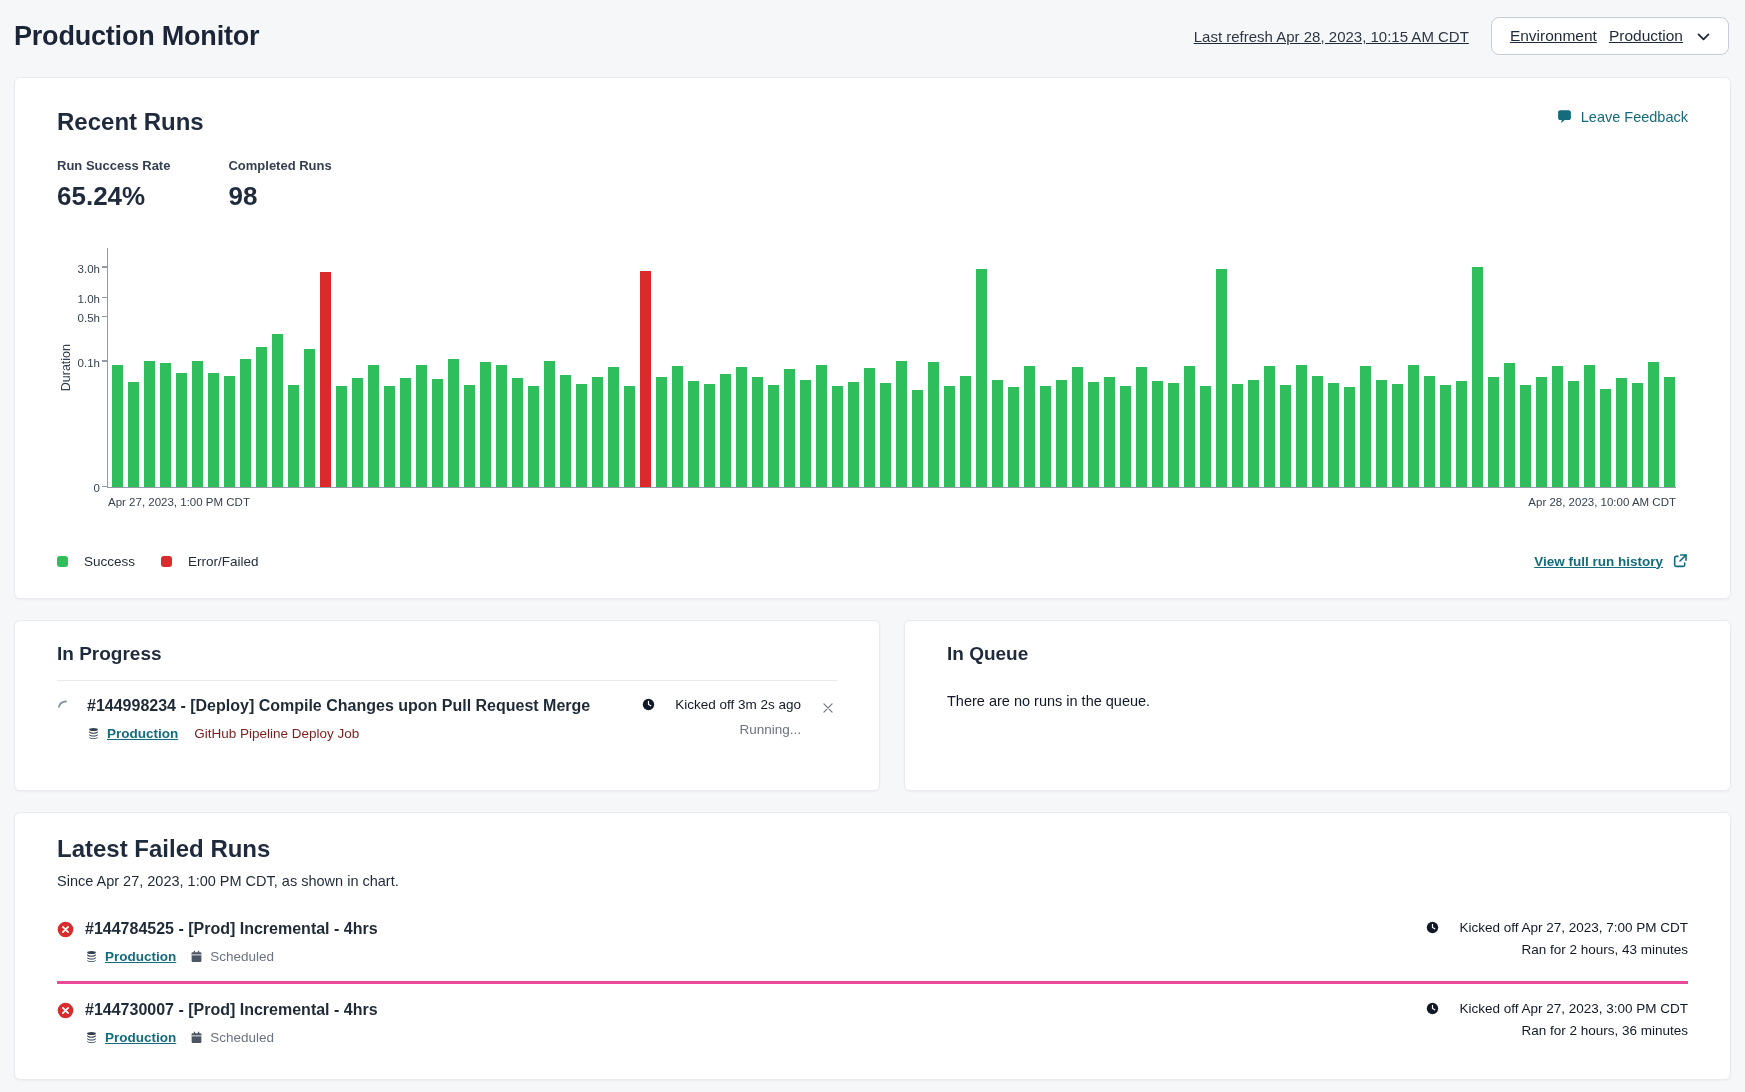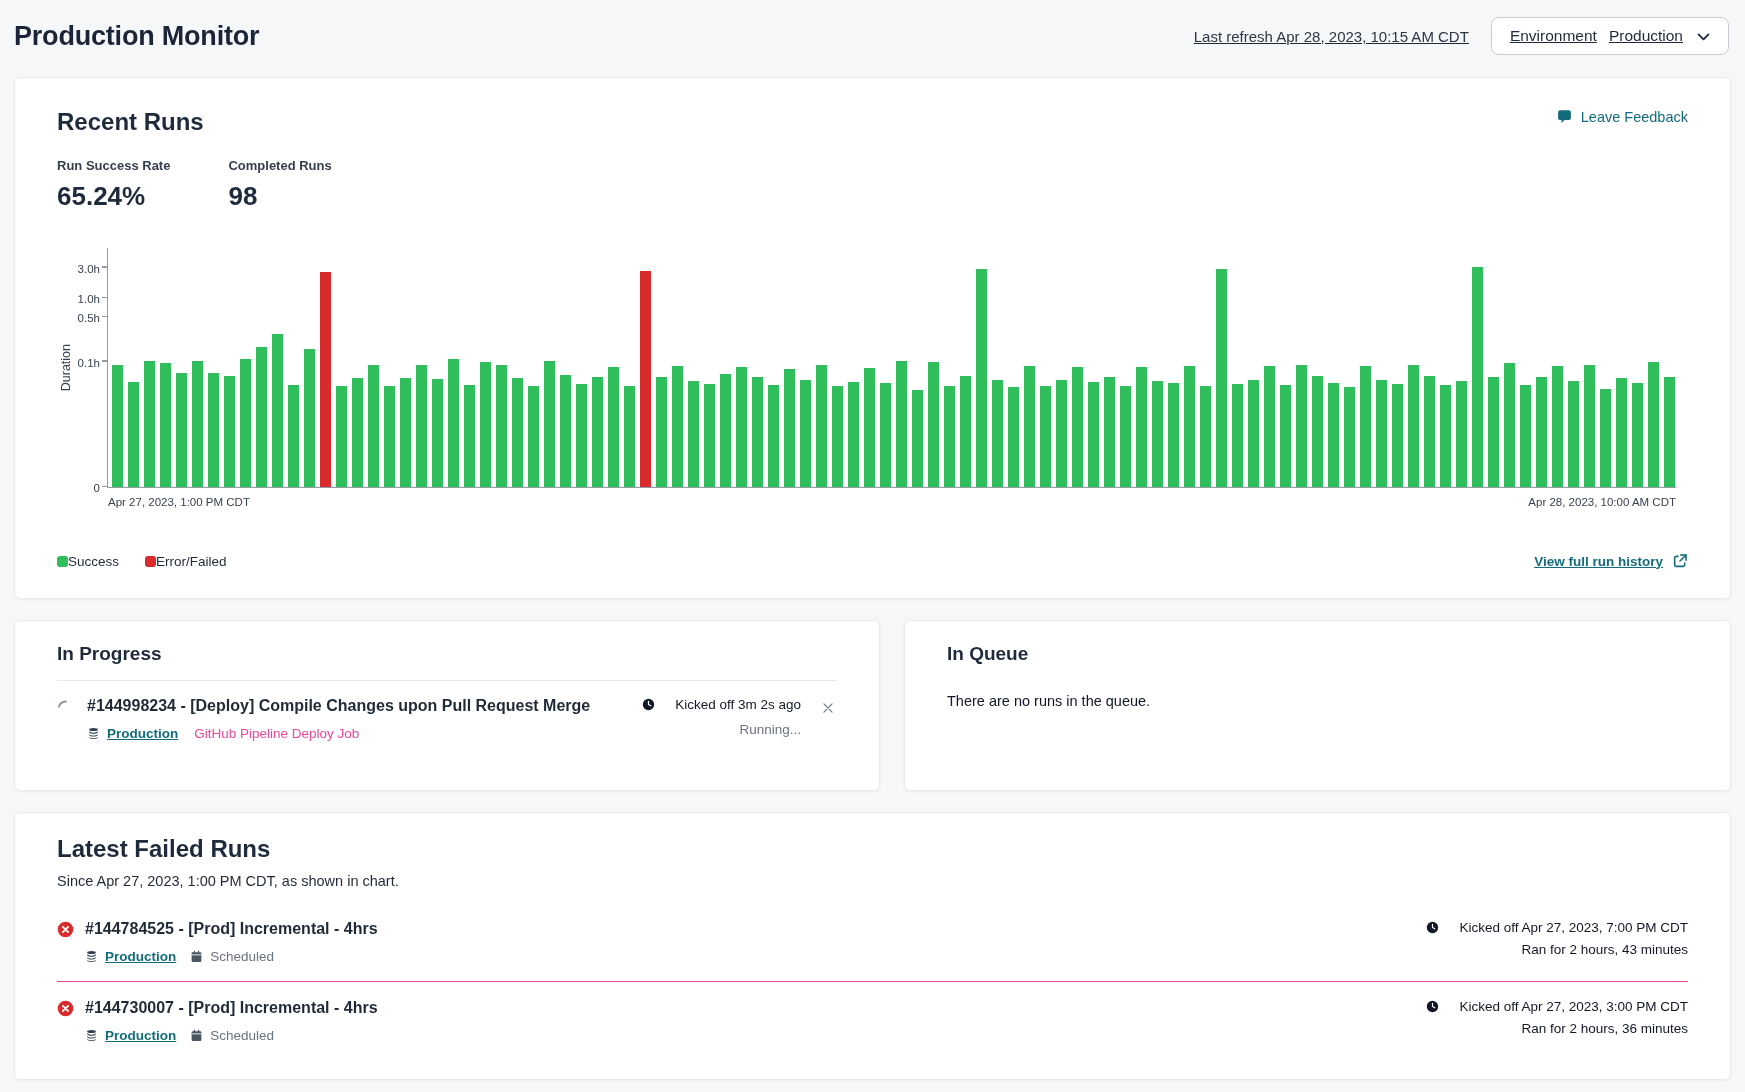--- a/index.html
+++ b/index.html
@@ -45,58 +45,58 @@
   .bar { width:11px; flex:none; }
   .ytick { position:absolute; left:0; width:0; }
   .ytick .mark { position:absolute; left:-6px; bottom:0; width:5px; height:1.5px; background:#939ca6; }
   .ytick .lbl { position:absolute; right:8px; bottom:-7px; font-size:11.5px; color:#374151; white-space:nowrap; }
   .xlabel { position:absolute; top:calc(100% + 9px); font-size:11.5px; color:#374151; white-space:nowrap; }
   .xlabel.start { left:0; }
   .xlabel.end { right:0; }
 
   .legend-row { display:flex; justify-content:space-between; align-items:center; margin-top:20px; }
   .legend { display:flex; align-items:center; gap:26px; }
-  .legend-item { display:flex; align-items:center; gap:0; font-size:13.5px; color:#1f2937; }
+  .legend-item { display:flex; align-items:center; gap:16px; font-size:13.5px; color:#1f2937; }
   .legend-swatch { width:11px; height:11px; border-radius:3px; }
   .view-history { display:flex; align-items:center; gap:9px; color:#136c7c; font-size:13.5px; font-weight:700; cursor:pointer; }
   .view-history .txt { text-decoration:underline; }
   .view-history svg { width:16px; height:16px; }
 
   
   .middle-row { display:flex; gap:24px; margin-top:21px; }
   .progress-card { width:866px; height:171px; padding:22px 42px; }
   .queue-card { flex:1; height:171px; padding:22px 42px; }
   .divider { height:1px; background:#e7e9ec; margin-top:15px; }
 
   .run-row { display:flex; align-items:flex-start; margin-top:16px; }
   .spinner { width:18px; height:18px; margin-top:3px; flex:none; }
   .run-main { flex:1; margin-left:12px; }
   .run-title { font-size:16px; font-weight:700; color:#1f2a37; }
   .run-meta { display:flex; align-items:center; margin-top:11px; }
   .run-meta svg { width:13px; height:13px; }
   .env-link { color:#136c7c; font-size:13.5px; font-weight:700; text-decoration:underline; margin-left:7px; cursor:pointer; }
-  .job-name { font-size:13.5px; color:#ec4899; margin-left:16px; }
+  .job-name { font-size:13.5px; color:#7f1d1d; margin-left:16px; }
   .trigger-label { font-size:13.5px; color:#6b7280; margin-left:7px; }
   .meta-sep { width:14px; }
   .run-right { text-align:right; margin-left:12px; white-space:nowrap; }
   .kicked { display:flex; align-items:center; justify-content:flex-end; gap:20px; font-size:13.5px; color:#111827; }
   .kicked svg { width:13px; height:13px; }
   .running { margin-top:10px; font-size:13.5px; color:#6b7280; }
   .ran-for { margin-top:7px; font-size:13.5px; color:#111827; }
   .close-btn { margin-left:18px; background:none; border:none; cursor:pointer; padding:2px; margin-top:2px; }
   .close-btn svg { width:14px; height:14px; }
 
   .queue-empty { margin-top:28px; font-size:14.5px; color:#111827; }
 
   
   .failed-card { margin-top:21px; height:268px; padding:22px 42px; }
   .failed-sub { margin-top:10px; font-size:14.5px; color:#1f2937; }
   .failed-rows { margin-top:14px; }
   .failed-row { display:flex; align-items:flex-start; padding:17px 0; }
-  .failed-row + .failed-row { border-top:1px solid #ec4899; }
+  .failed-row + .failed-row { border-top:3px solid #ec4899; }
   .fail-icon { width:17px; height:17px; margin-top:1px; flex:none; }
 </style>
 </head>
 <body>
 
 <div class="page">
 
   <div class="topbar">
     <div class="page-title">Production Monitor</div>
     <div class="topbar-right">

